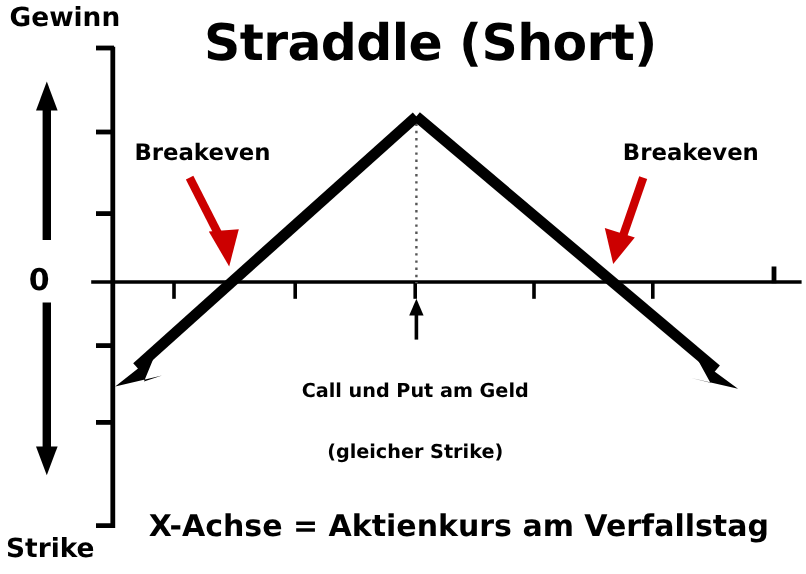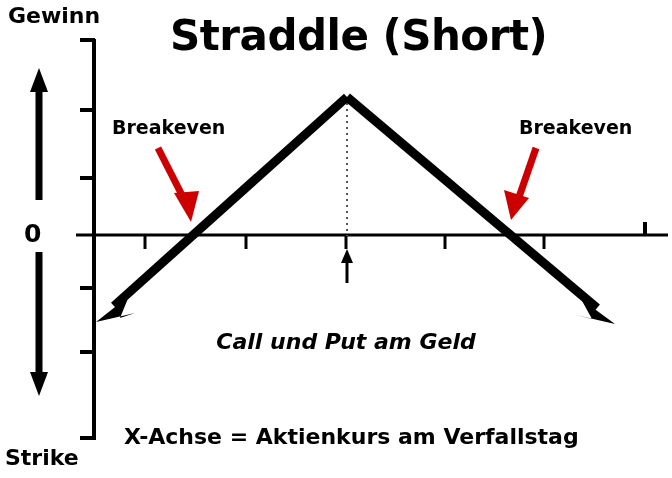--- a/index.html
+++ b/index.html
@@ -57,29 +57,28 @@
     font-size: 19px;
   }
   #breakeven-right {
     left: 519px;
     top: 117px;
     font-size: 19px;
   }
   #strike-note {
     left: 196px;
     top: 282px;
-    font-size: 22px;
+    font-size: 16px;
     text-align: center;
     width: 300px;
-    font-style: italic;
   }
   #xaxis-note {
     left: 124px;
     top: 425px;
-    font-size: 22px;
+    font-size: 25px;
   }
 </style>
 </head>
 <body>
 
 <div id="page">
 
   <svg id="svg-layer" viewBox="0 0 672 478">
 
     <g>
@@ -160,17 +159,18 @@
   <div class="lbl" id="title">Straddle (Short)</div>
 
   <div class="lbl" id="zero-label">0</div>
 
   <div class="lbl" id="breakeven-left">Breakeven</div>
 
   <div class="lbl" id="breakeven-right">Breakeven</div>
 
   <div class="lbl" id="strike-note">
     <div>Call und Put am Geld</div>
+    <div>(gleicher Strike)</div>
   </div>
 
   <div class="lbl" id="xaxis-note">X-Achse = Aktienkurs am Verfallstag</div>
 
 </div>
 
 </body></html>

